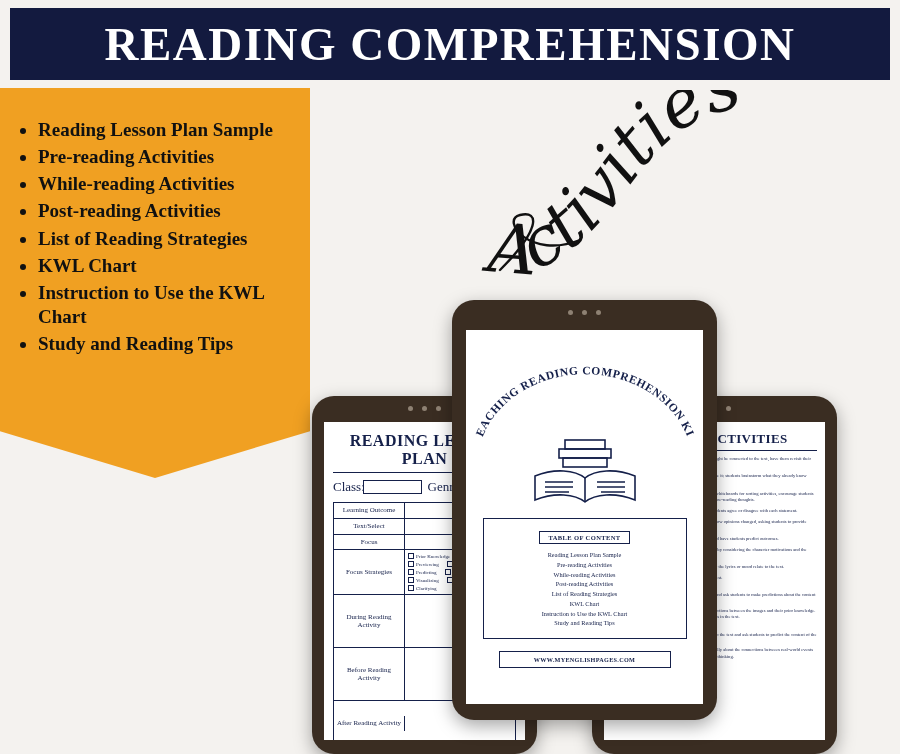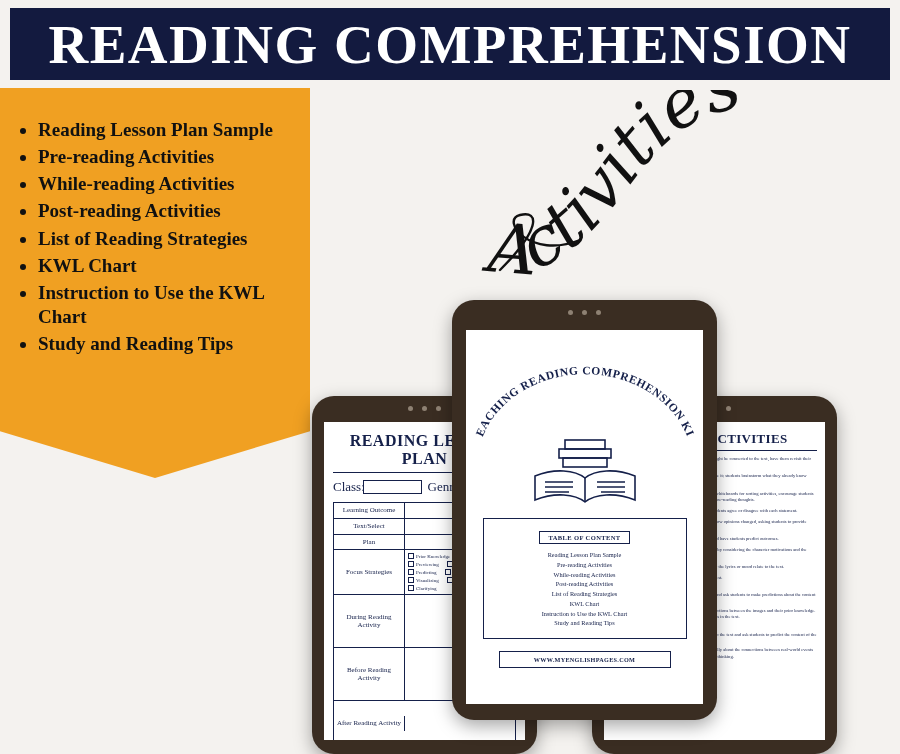--- a/index.html
+++ b/index.html
@@ -12,21 +12,21 @@
   }
   
   .header{
     position:absolute;left:10px;top:8px;width:880px;height:72px;
     background:#131a3f;
     display:flex;align-items:center;justify-content:center;
   }
   .header .title{
     color:#ffffff;
     font-family:"Liberation Serif", serif;
-    font-size:55px;
+    font-size:47px;
     letter-spacing:1.5px;
     font-weight:bold;
     white-space:nowrap;
   }
   
   .banner{
     position:absolute;left:0;top:88px;width:310px;height:390px;
     background:#f0a022;
     clip-path:polygon(0 0,100% 0,100% 88%,50% 100%,0 88%);
     box-sizing:border-box;
@@ -183,21 +183,21 @@
       <div class="tbl">
         <div class="r">
           <div class="c1">Learning Outcome</div>
           <div class="c2"></div>
         </div>
         <div class="r">
           <div class="c1">Text/Select</div>
           <div class="c2"></div>
         </div>
         <div class="r">
-          <div class="c1">Plan</div>
+          <div class="c1">Focus</div>
           <div class="c2"></div>
         </div>
         <div class="r">
           <div class="c1">Focus Strategies</div>
           <div class="c2">
             <div class="chk">
               <span>
                   <i></i>
                   <em style="font-style:normal">Prior Knowledge</em>
                 </span>

